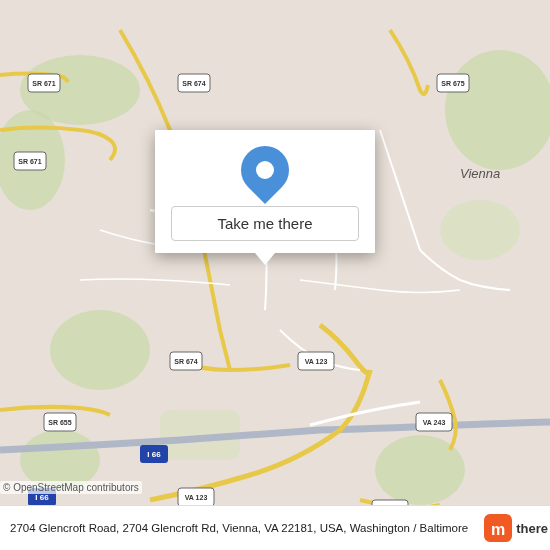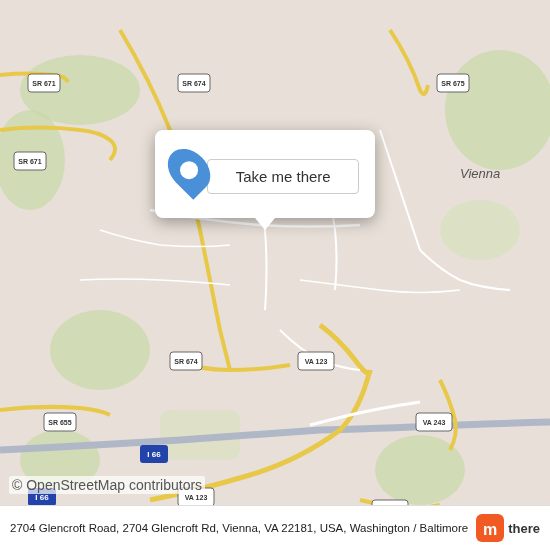--- a/index.html
+++ b/index.html
@@ -35,25 +35,25 @@
       height: 100%;
     }
 
     
     #popup-card {
       position: absolute;
       top: 130px;
       left: 155px;
       width: 220px;
       background: white;
-      border-radius: 8px;
+      border-radius: 1px;
       box-shadow: 0 4px 16px rgba(0,0,0,0.35);
       padding: 16px 16px 12px 16px;
       display: flex;
-      flex-direction: row;
+      flex-direction: column;
       align-items: center;
       z-index: 10;
     }
 
     #popup-card::after {
       content: '';
       position: absolute;
       bottom: -12px;
       left: 50%;
       transform: translateX(-50%);
@@ -95,21 +95,21 @@
       text-align: center;
     }
 
     
     #bottom-bar {
       position: absolute;
       bottom: 0;
       left: 0;
       width: 100%;
       background: white;
-      padding: 8px 10px 8px 10px;
+      padding: 8px 2px 8px 10px;
       display: flex;
       align-items: center;
       justify-content: space-between;
       border-top: 1px solid #ddd;
       z-index: 10;
     }
 
     #address-text {
       font-size: 11.5px;
       color: #222;
@@ -132,22 +132,22 @@
 
     #moovit-text {
       font-size: 13px;
       font-weight: bold;
       color: #333;
     }
 
     #openstreetmap-credit {
       position: absolute;
       bottom: 56px;
-      left: 9px;
-      font-size: 14px;
+      left: 0;
+      font-size: 10px;
       color: #555;
       background: rgba(255,255,255,0.7);
       padding: 1px 3px;
       border-radius: 2px;
       z-index: 5;
     }
   </style>
 </head>
 <body>
 

